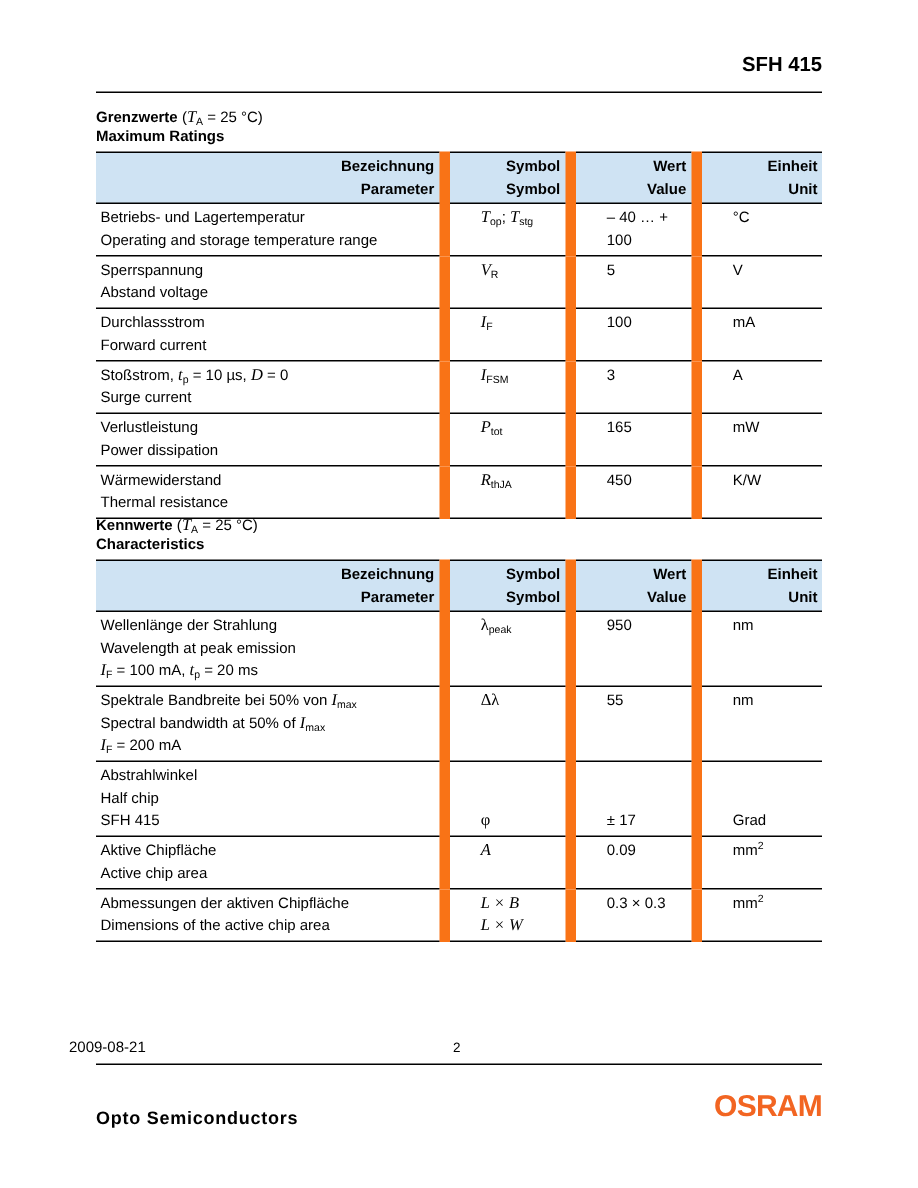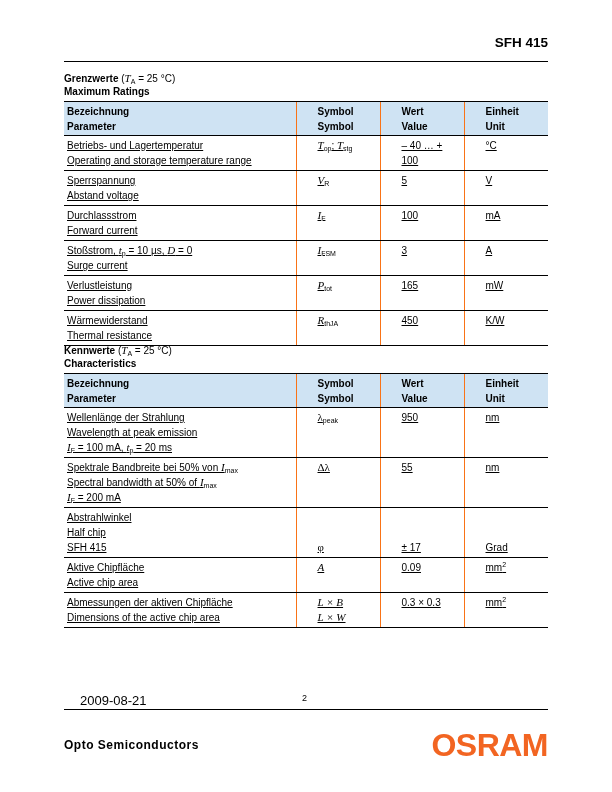--- a/index.html
+++ b/index.html
@@ -9,34 +9,34 @@
   .top-rule { position: absolute; left: 64px; right: 64px; top: 61px; border-top: 1.2px solid #000; }
   .section-title { position: absolute; left: 64px; font-size: 10px; line-height: 13px; }
   .section-title .de { font-weight: bold; }
   .section-title .en { font-weight: bold; display: block; }
   .section-title .cond { font-weight: normal; }
   i.sym { font-family: "Liberation Serif", serif; font-style: italic; font-size: 11px; }
   sub { font-size: 7px; vertical-align: -2px; line-height: 0; }
   sup { font-size: 7px; vertical-align: 4px; line-height: 0; }
   table { position: absolute; left: 64px; width: 484px; border-collapse: collapse;
           font-size: 10px; line-height: 15px; }
-  th { background: #cfe3f3; text-align: left; font-weight: bold; vertical-align: top;
+  th { background: #cfe3f3; text-align: right; font-weight: bold; vertical-align: top;
        padding: 2px 3px 1px 3px; border-top: 1.2px solid #000; border-bottom: 1px solid #000; }
-  td { vertical-align: top; padding: 2px 3px 2px 3px; border-bottom: 1px solid #000; text-decoration: underline; }
-  th + th, td + td { border-left: 1px solid #f97316; padding-left: 21px; }
+  td { vertical-align: top; padding: 2px 3px 2px 3px; border-bottom: 1px solid #000; }
+  th + th, td + td { border-left: 7px solid #f97316; padding-left: 21px; }
   tr.last td { border-bottom: 1.2px solid #000; }
   col.c1 { width: 232px; } col.c2 { width: 84px; } col.c3 { width: 84px; } col.c4 { width: 84px; }
   .ln { display: block; }
   .bottom { vertical-align: bottom; }
   .symcell { font-family: "Liberation Serif", serif; font-style: italic; font-size: 11px; }
-  .footer-date { position: absolute; left: 80px; top: 693px; font-size: 13px; }
+  .footer-date { position: absolute; left: 46px; top: 693px; font-size: 10px; }
   .footer-page { position: absolute; left: 302px; top: 693px; font-size: 9px; }
   .footer-rule { position: absolute; left: 64px; right: 64px; top: 709px; border-top: 1.2px solid #000; }
   .division { position: absolute; left: 64px; top: 738px; font-size: 12px; font-weight: bold; letter-spacing: 0.5px; }
-  .logo { position: absolute; right: 64px; top: 727px; font-size: 32px; font-weight: bold;
+  .logo { position: absolute; right: 64px; top: 727px; font-size: 20px; font-weight: bold;
           color: #f26522; letter-spacing: -0.5px; font-family: "Liberation Sans", sans-serif; }
 </style>
 </head>
 <body>
 
 <div class="part-no">SFH 415</div>
 <div class="top-rule"></div>
 
 <div class="section-title" style="top:72px;">
   <span class="de">Grenzwerte</span>

